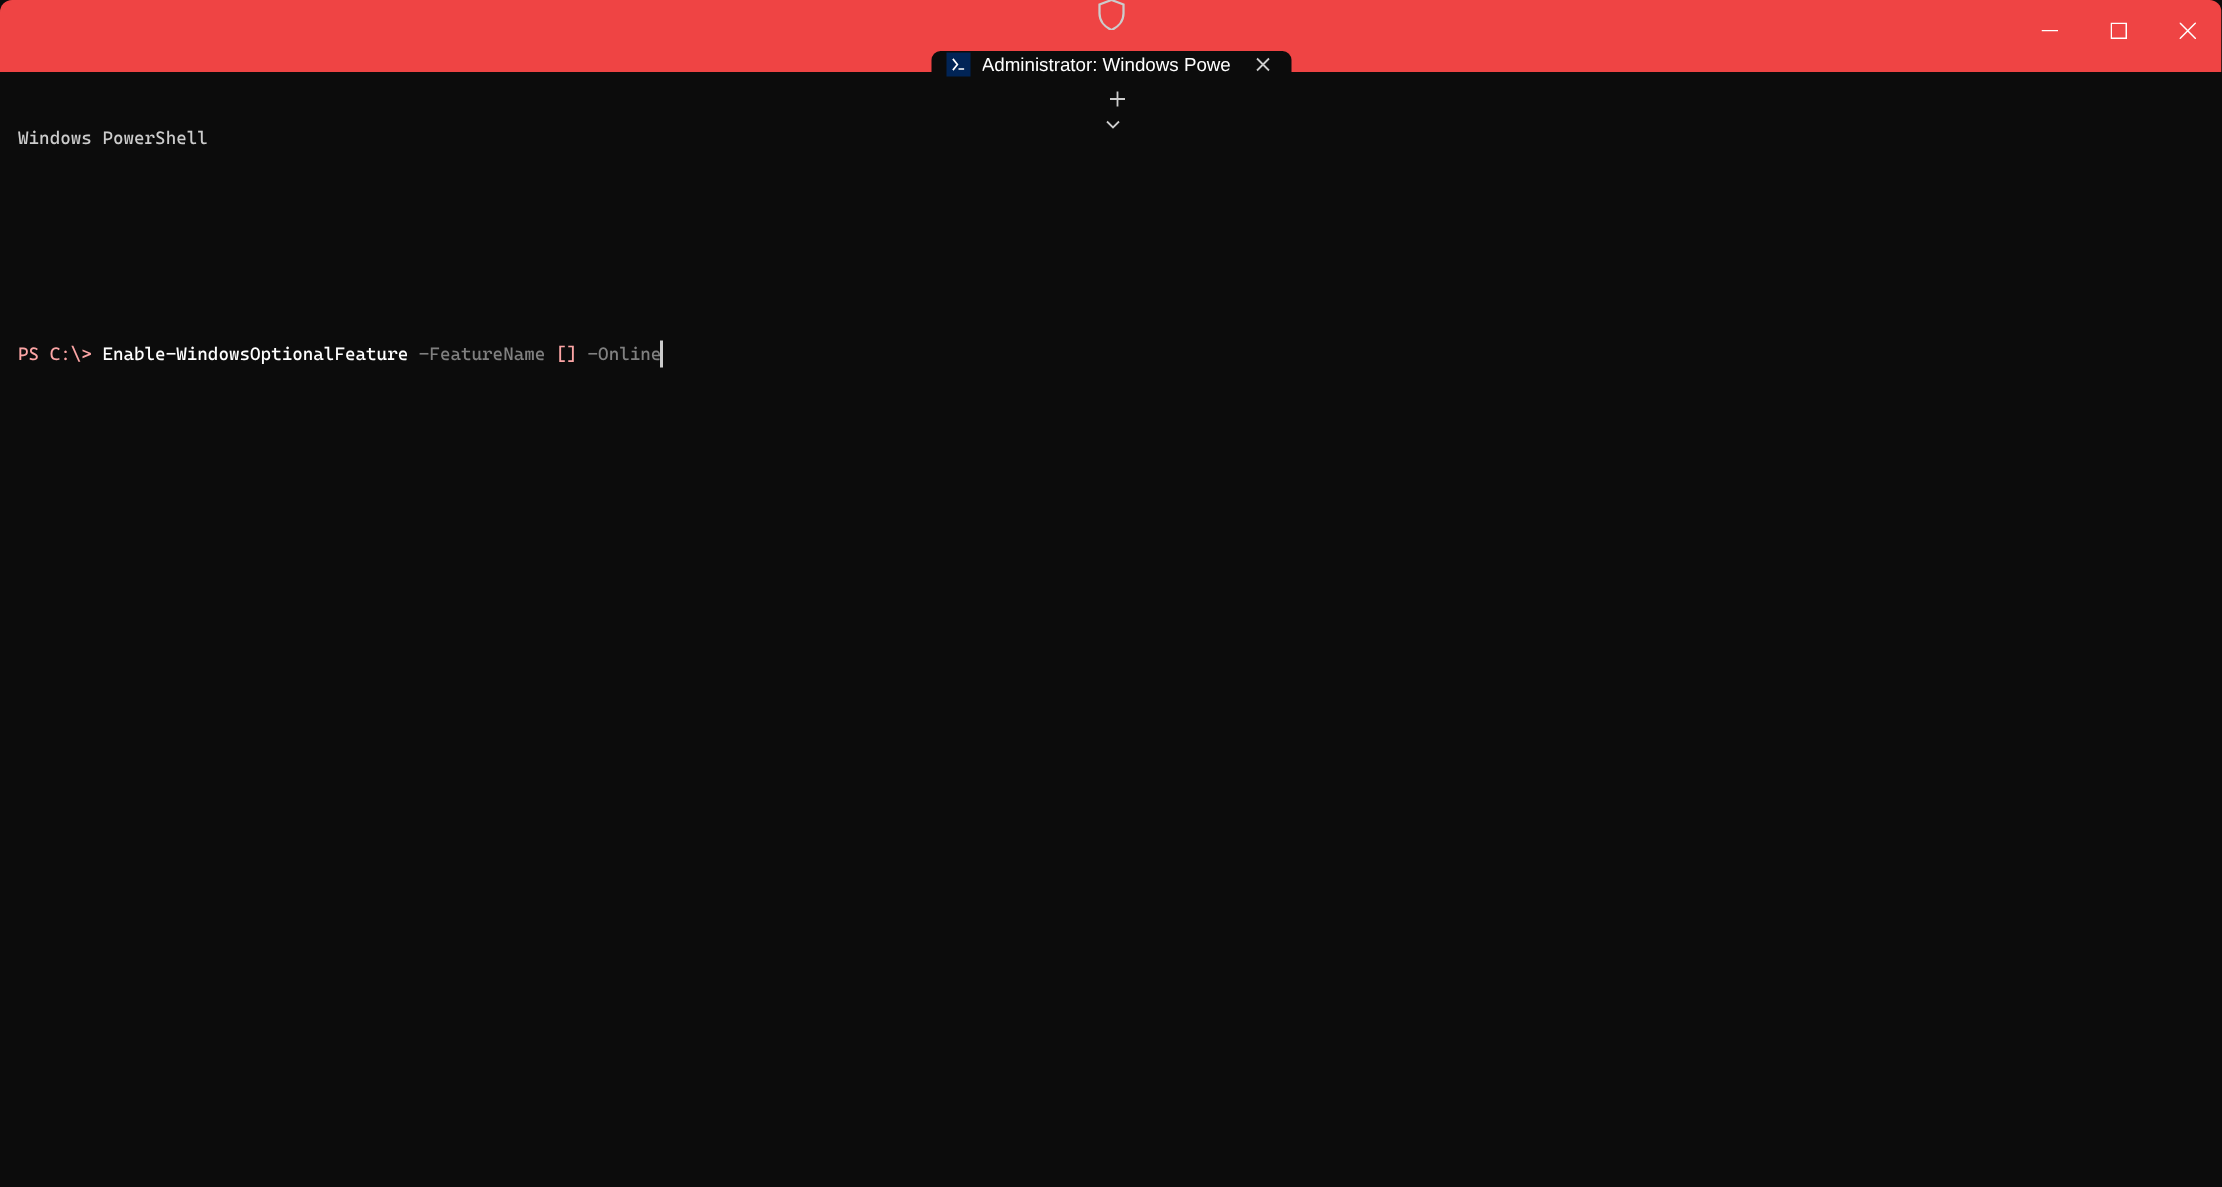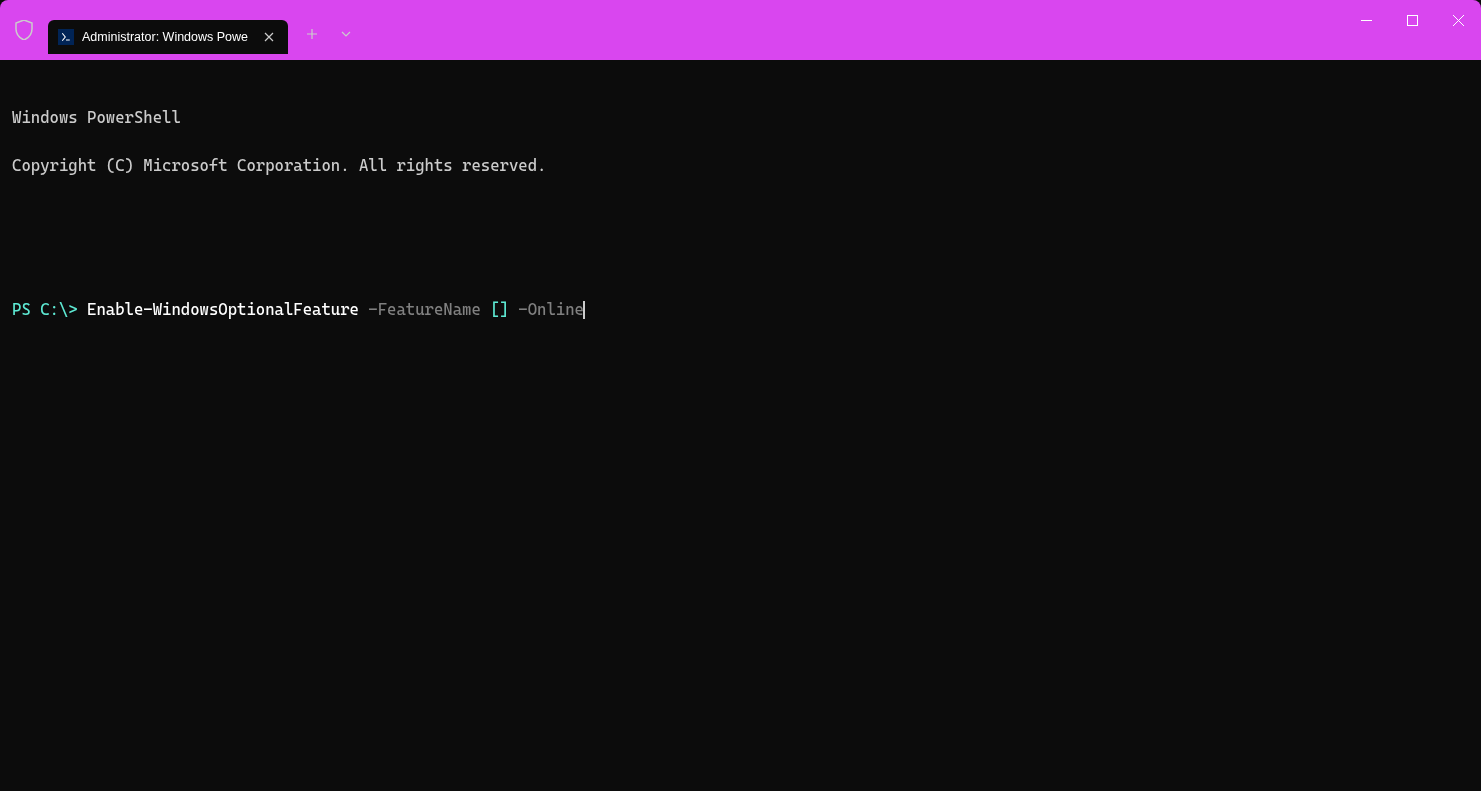--- a/index.html
+++ b/index.html
@@ -9,25 +9,26 @@
     }
     body {
       width: 1481px;
       height: 791px;
       background: #0c0c0c;
       font-family: 'Cascadia Mono', 'Consolas', monospace;
       overflow: hidden;
       border-radius: 8px;
     }
     .titlebar {
-      height: 60px;
-      background: #d946ef;
+      height: 48px;
+      background: #ef4444;
       display: flex;
       align-items: center;
       position: relative;
+      flex-direction: column;
     }
     .app-icon {
       width: 48px;
       height: 48px;
       display: flex;
       align-items: center;
       justify-content: center;
       color: #cccccc;
     }
     .tab {
@@ -110,32 +111,32 @@
     .window-btn {
       width: 46px;
       height: 40px;
       display: flex;
       align-items: center;
       justify-content: center;
       color: #ffffff;
       cursor: pointer;
     }
     .terminal-content {
-      padding: 22px 12px;
-      font-size: 16px;
+      padding: 8px 12px;
+      font-size: 12px;
       line-height: 24px;
       color: #cccccc;
       letter-spacing: 0;
       white-space: pre;
     }
     .terminal-line {
       min-height: 24px;
     }
     .cmd-prompt {
-      color: #5eead4;
+      color: #fca5a5;
     }
     .cmd-yellow {
       color: #ffffff;
     }
     .cmd-gray {
       color: #808080;
     }
     .cursor {
       display: inline-block;
       width: 2px;
@@ -197,17 +198,16 @@
     <div class="window-btn close">
       <svg width="11" height="11" viewBox="0 0 11 11">
         <path d="M0 0 L11 11 M11 0 L0 11" stroke="#ffffff" stroke-width="1"></path>
       </svg>
     </div>
   </div>
 </div>
 
 <div class="terminal-content">
 <div class="terminal-line">Windows PowerShell</div>
-<div class="terminal-line">Copyright (C) Microsoft Corporation. All rights reserved.</div>
 <div class="terminal-line"></div>
 <div class="terminal-line"></div>
 <div class="terminal-line"><span class="cmd-prompt">PS C:\&gt; </span><span class="cmd-yellow">Enable-WindowsOptionalFeature</span><span class="cmd-gray"> -FeatureName </span><span class="cmd-prompt">[]</span><span class="cmd-gray"> -Online</span><span class="cursor"></span></div>
 </div>
 
 </body></html>

